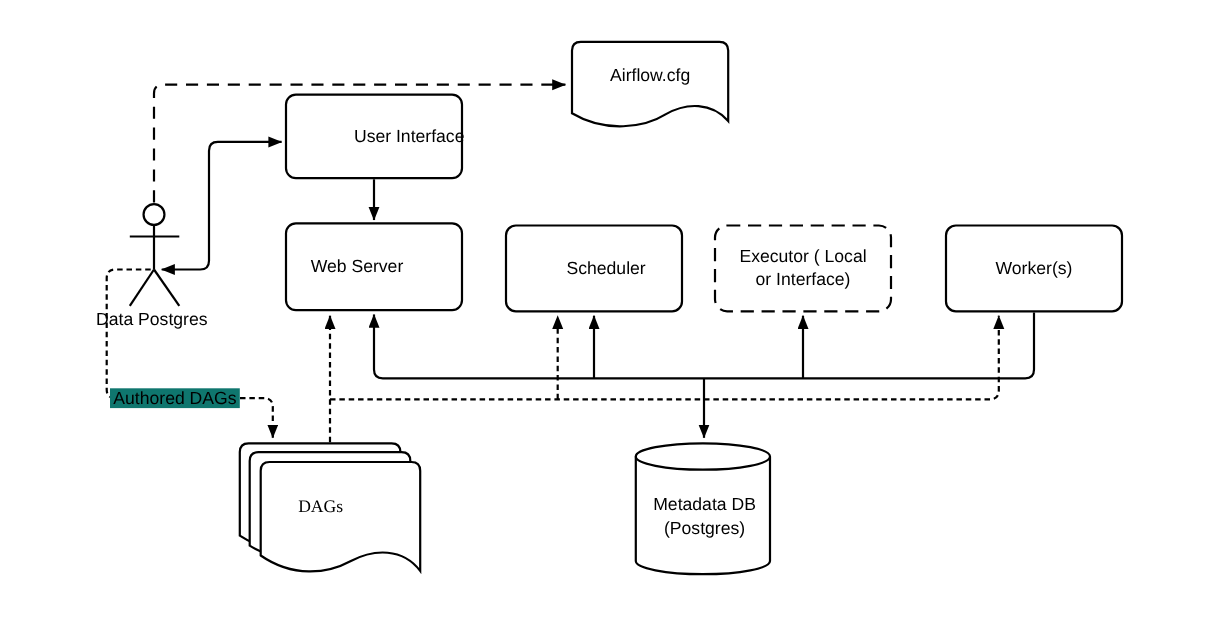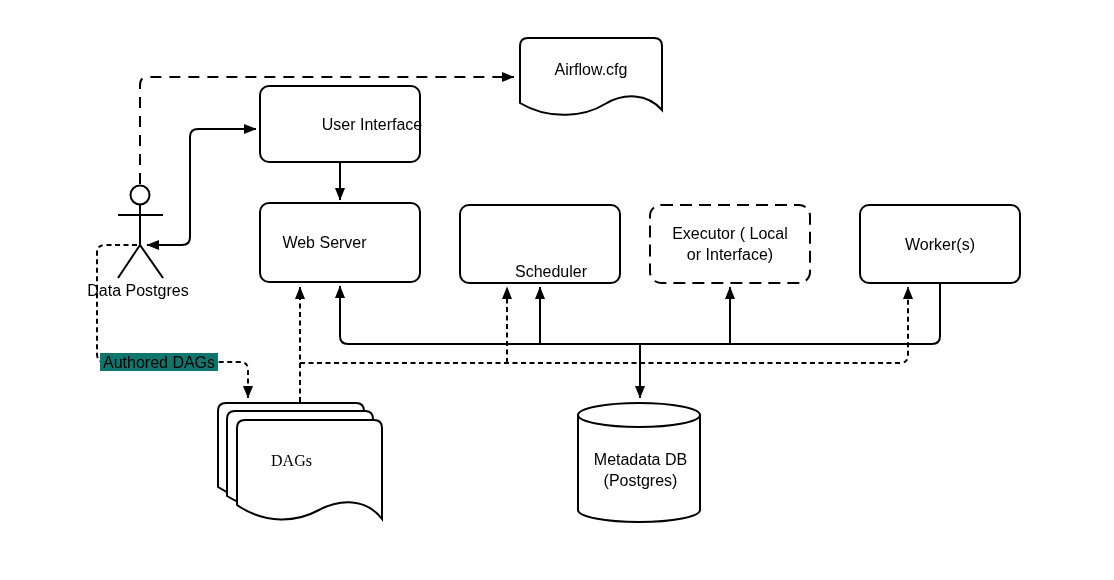--- a/index.html
+++ b/index.html
@@ -97,21 +97,21 @@
         <path d="M 140 245 L 118 278"></path>
         <path d="M 140 245 L 163 278"></path>
       </g>
     </g>
   </svg>
 
   <div class="label" style="left:260px;top:86px;width:160px;height:76px;margin-left:32px;">User Interface</div>
 
   <div class="label" style="left:260px;top:203px;width:129px;height:79px;">Web Server</div>
 
-  <div class="label" style="left:460px;top:205px;width:182px;height:78px;margin-top:27px;">Scheduler</div>
+  <div class="label" style="left:460px;top:205px;width:182px;height:78px;">Scheduler</div>
 
   <div class="label multi" style="left:650px;top:205px;width:160px;height:78px;">
     <span>Executor ( Local</span>
     <span>or Interface)</span>
   </div>
 
   <div class="label" style="left:860px;top:205px;width:160px;height:78px;">Worker(s)</div>
 
   <div class="label" style="left:520px;top:40px;width:142px;height:58px;">Airflow.cfg</div>
 

